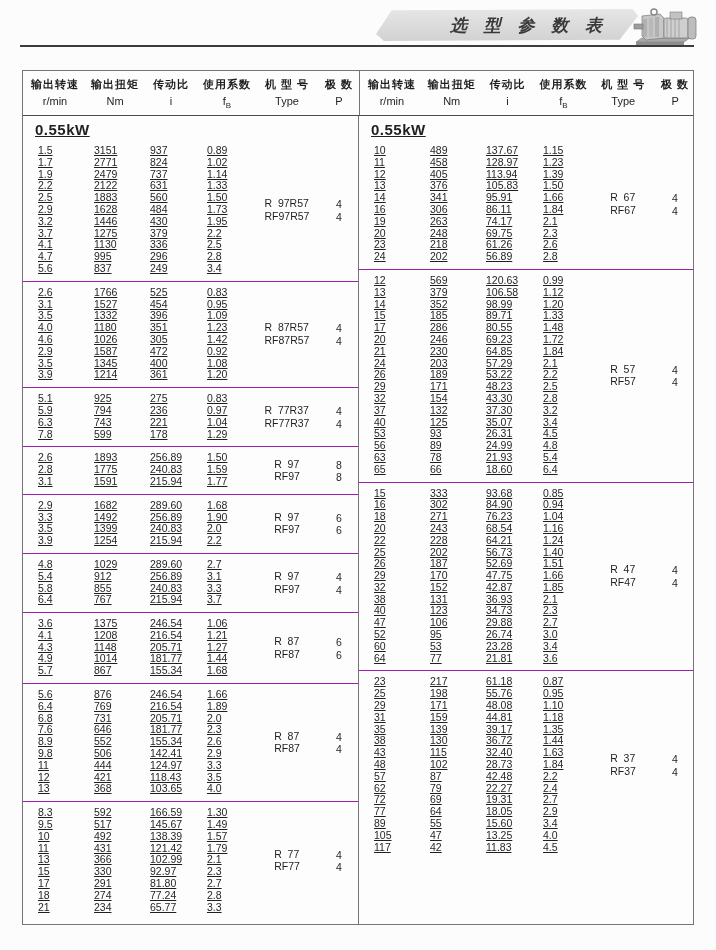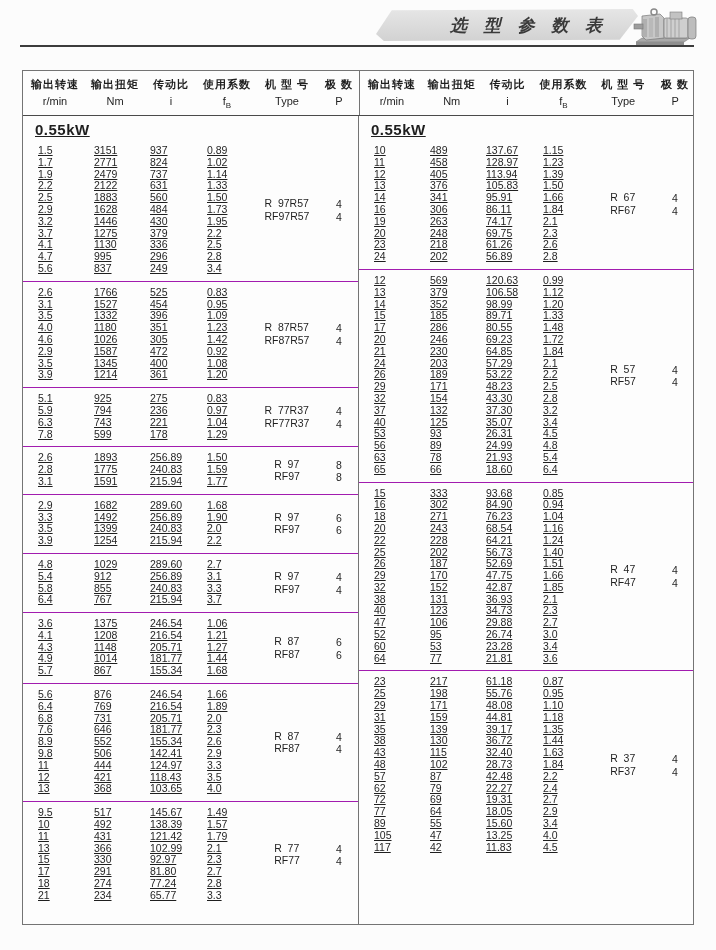--- a/index.html
+++ b/index.html
@@ -510,20 +510,26 @@
           </div>
           <div class="typecol"><div class="inner"><div class="tl">R  87</div><div class="tl">RF87</div></div></div>
           <div class="polecol">
             <div class="pl">4</div>
             <div class="pl">4</div>
           </div>
         </div>
         <div class="block">
           <div class="rows">
             <div class="row">
+              <span class="c c1">8.3</span>
+              <span class="c c2">592</span>
+              <span class="c c3">166.59</span>
+              <span class="c c4">1.30</span>
+            </div>
+            <div class="row">
               <span class="c c1">9.5</span>
               <span class="c c2">517</span>
               <span class="c c3">145.67</span>
               <span class="c c4">1.49</span>
             </div>
             <div class="row">
               <span class="c c1">10</span>
               <span class="c c2">492</span>
               <span class="c c3">138.39</span>
               <span class="c c4">1.57</span>

